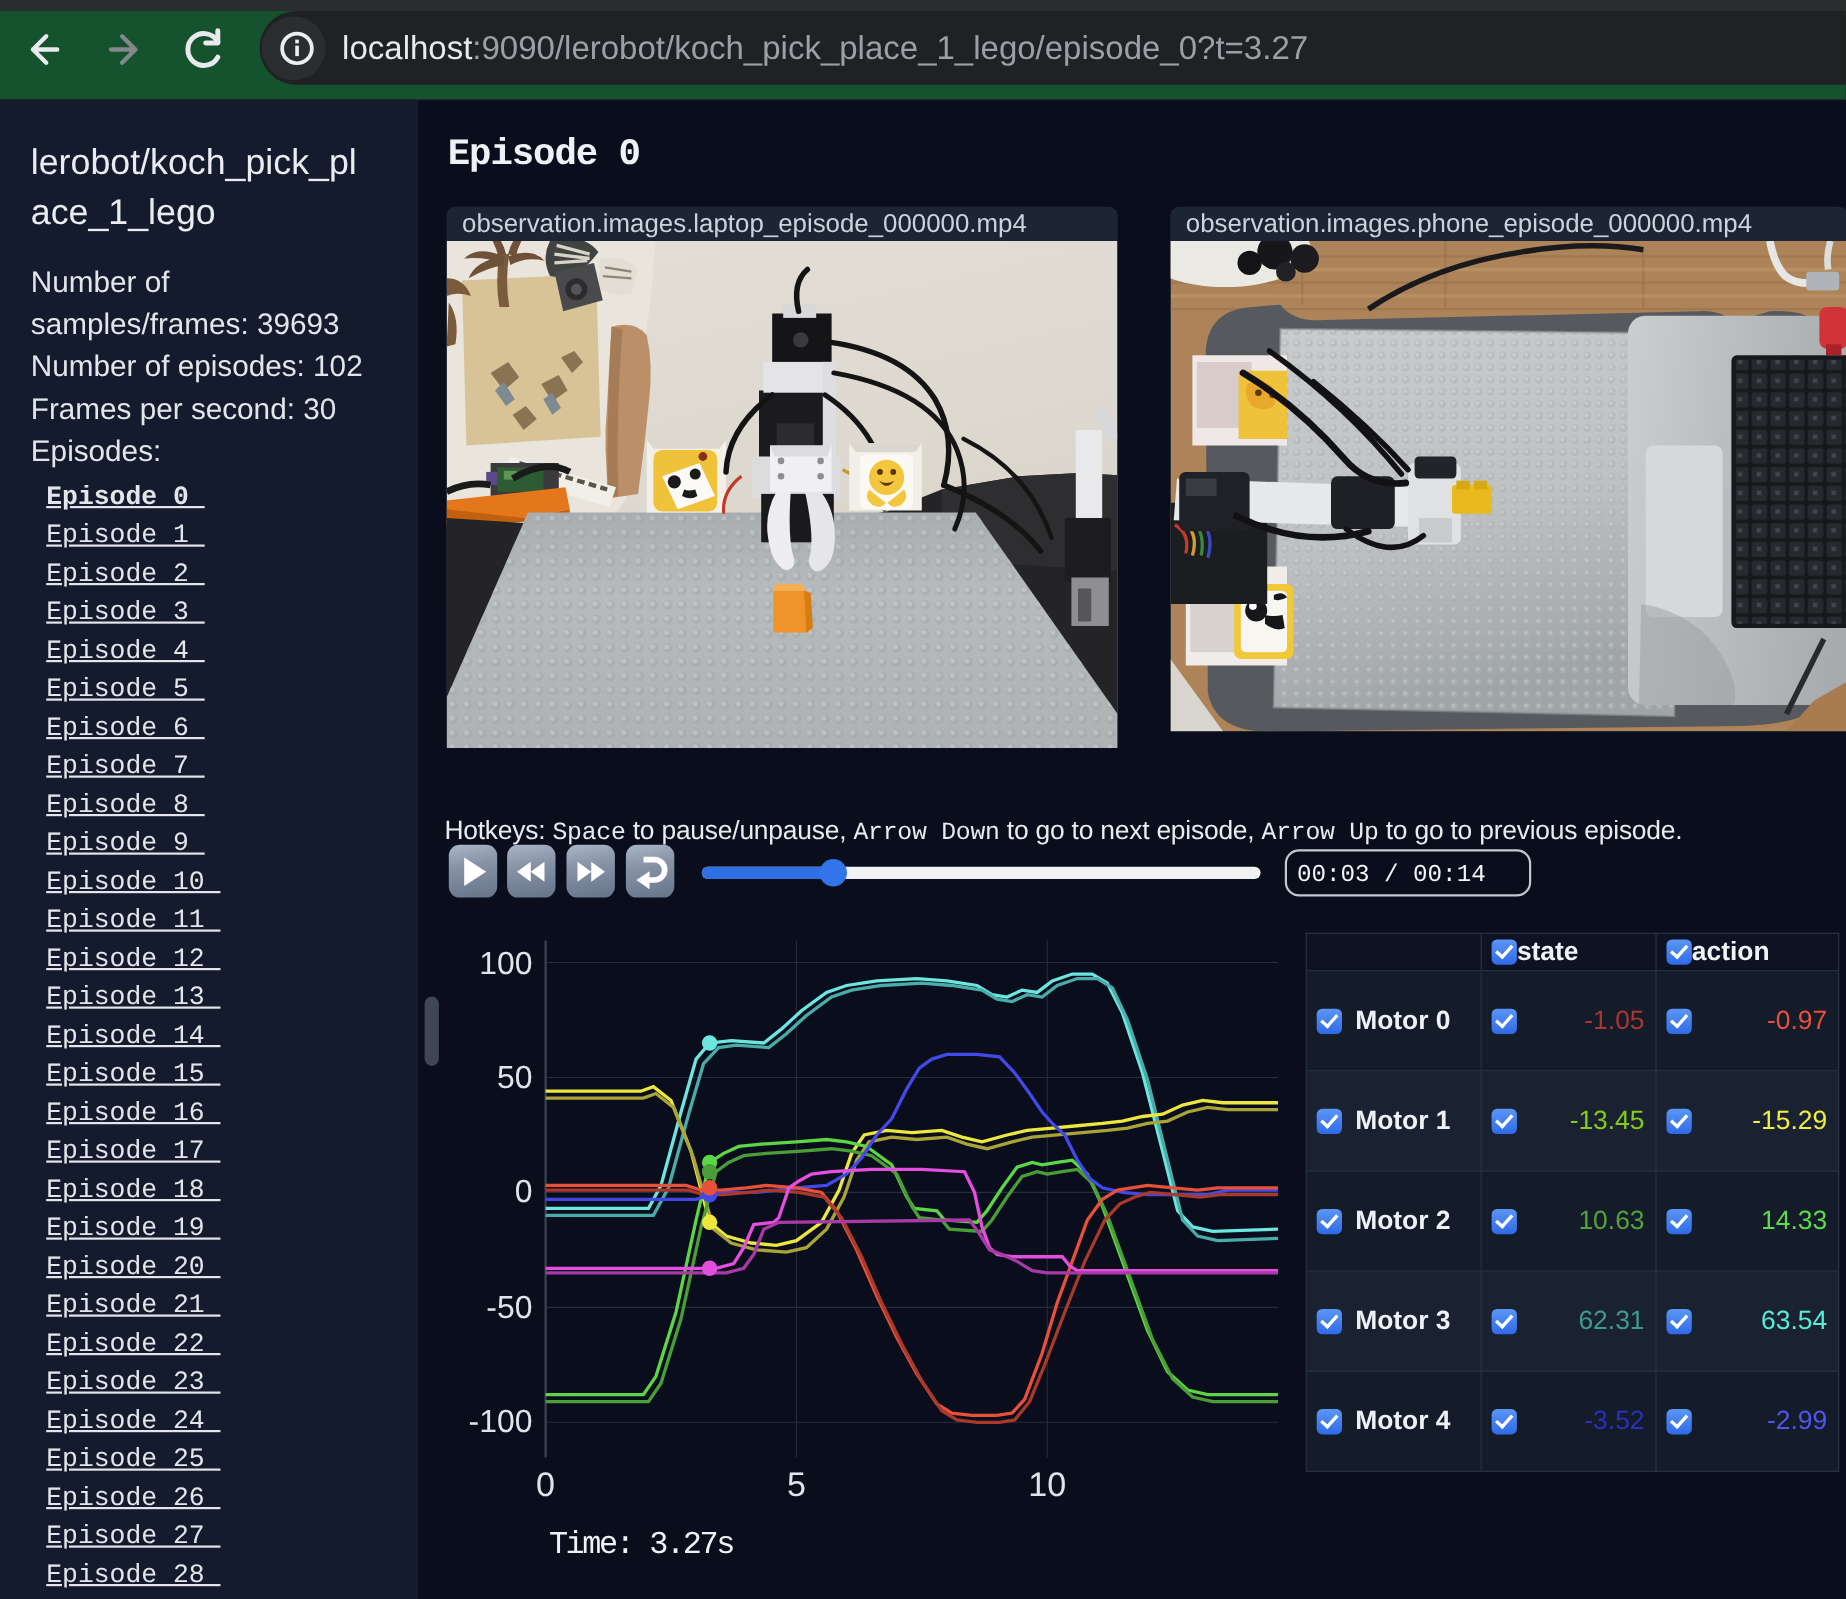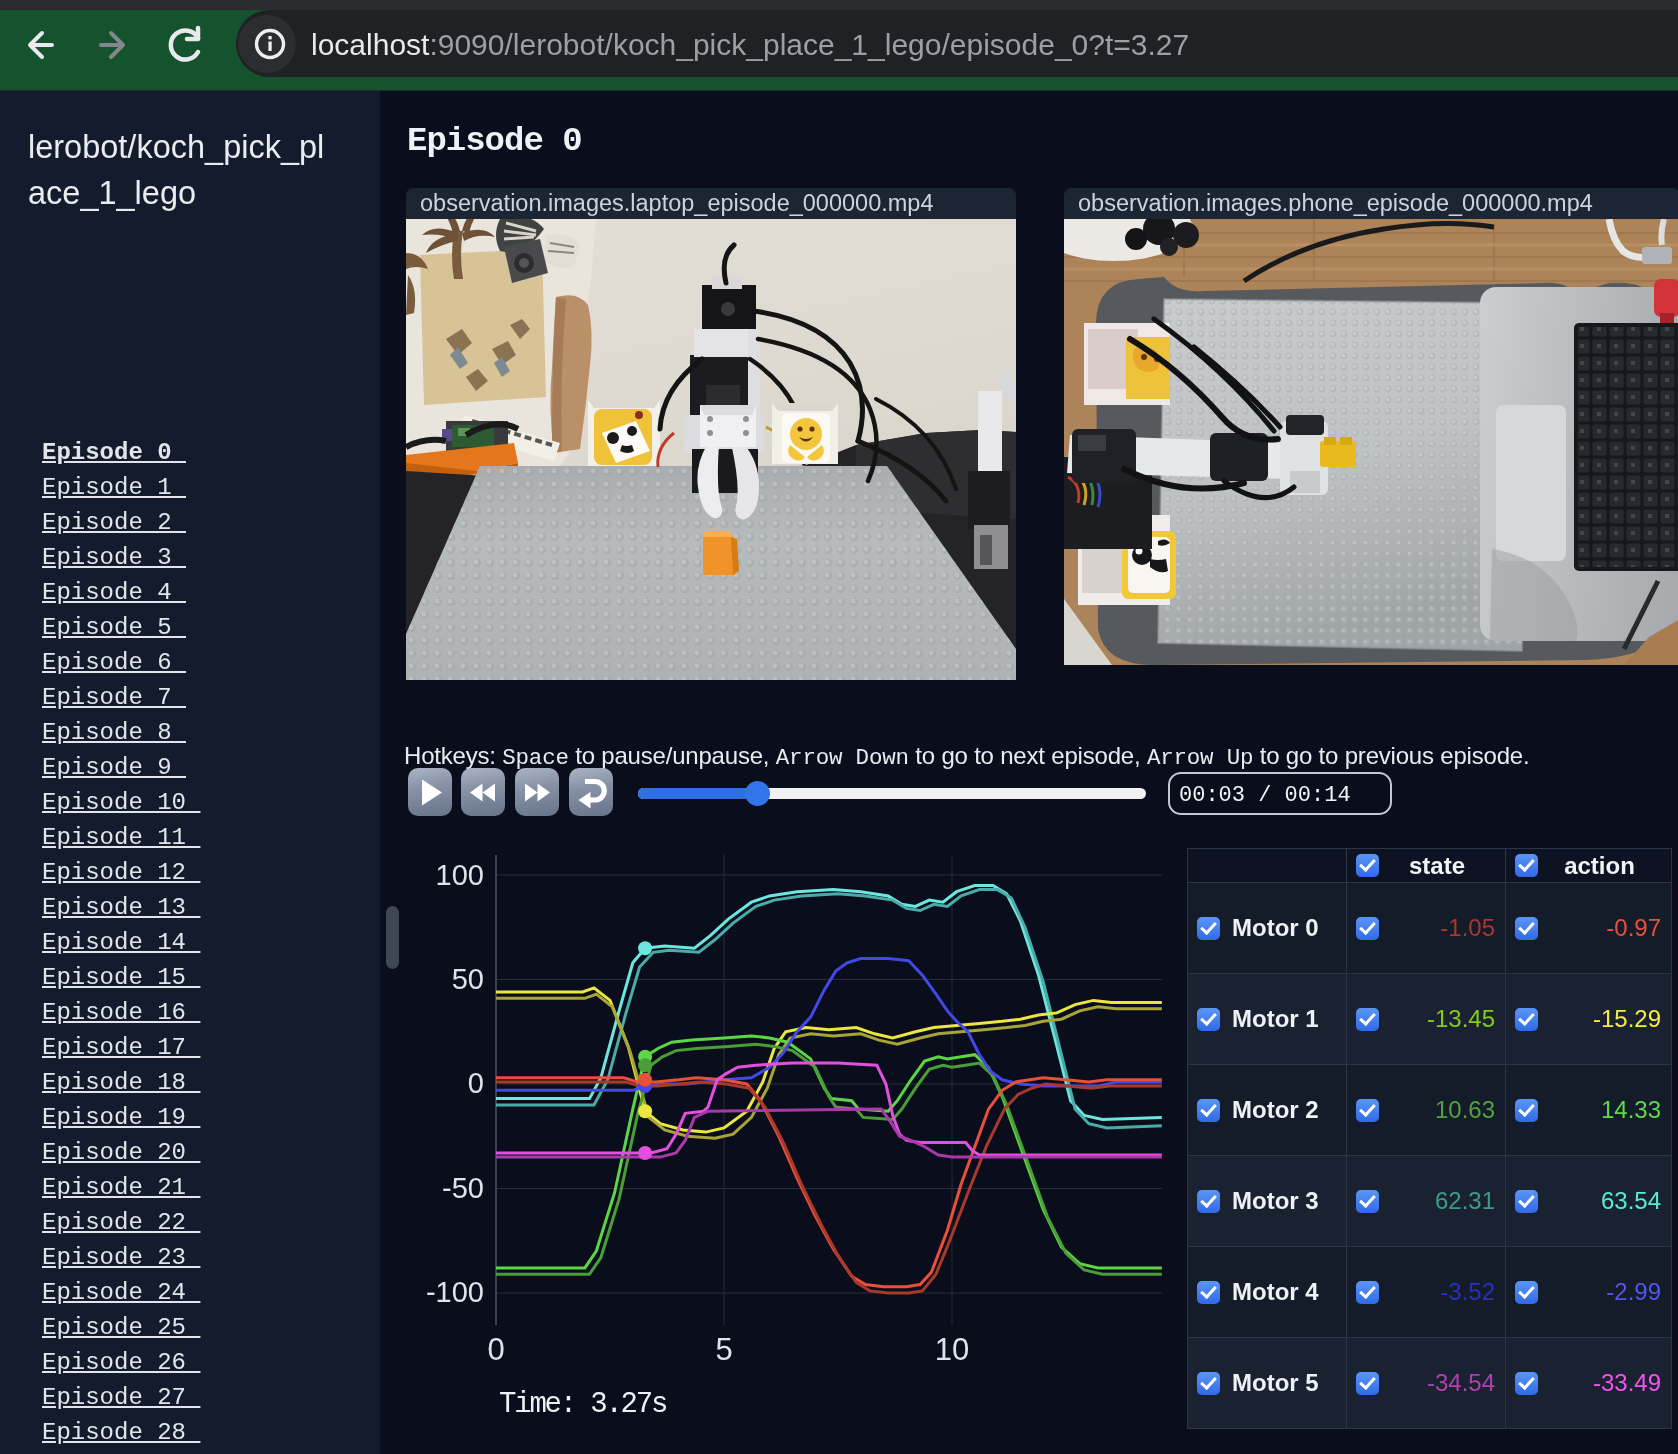--- a/index.html
+++ b/index.html
@@ -39,21 +39,21 @@
 #motors tr.odd td{background:#1a2231;}
 #motors tr.even td{background:#141b29;}
 #motors .c1{width:158px;}
 #motors .c2{width:158px;}
 #motors .c3{width:165px;}
 .cell{display:flex;align-items:center;height:100%;}
 .cb{flex:0 0 auto;width:23px;height:23px;border-radius:5px;background:linear-gradient(180deg,#5b96f5 0%,#2f6ae8 100%);margin-left:9px;position:relative;}
 .cb:after{content:"";position:absolute;left:7px;top:2px;width:6px;height:12px;border:solid #fff;border-width:0 3.5px 3.5px 0;transform:rotate(42deg);}
 .mlabel{font-size:24px;font-weight:bold;color:#eef1f6;margin-left:12px;}
 .mval{flex:1;text-align:right;font-size:24px;padding-right:10px;}
-.hdr{flex:1;text-align:center;font-size:24px;font-weight:bold;color:#f0f3f7;padding-right:10px;}
+.hdr{flex:1;text-align:left;font-size:24px;font-weight:bold;color:#f0f3f7;padding-right:10px;}
 </style>
 </head>
 <body>
 <div id="chrome">
   <div class="topband"></div>
   <svg width="1678" height="91" style="position:absolute;left:0;top:0">
     <g stroke="#e8eaed" stroke-width="4" fill="none" stroke-linecap="round" stroke-linejoin="round">
       <path d="M30 45 H52 M30 45 L42 33 M30 45 L42 57"></path>
     </g>
     <g stroke="#84878c" stroke-width="4" fill="none" stroke-linecap="round" stroke-linejoin="round">
@@ -69,20 +69,21 @@
   <svg width="60" height="60" style="position:absolute;left:240px;top:14px">
     <circle cx="30" cy="30" r="13.5" stroke="#eceef0" stroke-width="3.4" fill="none"></circle>
     <rect x="28.4" y="27.5" width="3.3" height="9.5" fill="#eceef0"></rect>
     <rect x="28.4" y="22" width="3.3" height="3.4" fill="#eceef0"></rect>
   </svg>
   <div id="urltext"><span class="u1">localhost</span><span class="u2">:9090/lerobot/koch_pick_place_1_lego/episode_0?t=3.27</span></div>
 </div>
 
 <div id="sidebar">
   <div id="sbtitle">lerobot/koch_pick_pl ace_1_lego</div>
+  <div id="sbinfo">Number of<br>samples/frames: 39693<br>Number of episodes: 102<br>Frames per second: 30<br>Episodes:</div>
   <div id="eplist">
     <div class="b"><span>Episode 0&nbsp;</span></div>
     <div><span>Episode 1&nbsp;</span></div>
     <div><span>Episode 2&nbsp;</span></div>
     <div><span>Episode 3&nbsp;</span></div>
     <div><span>Episode 4&nbsp;</span></div>
     <div><span>Episode 5&nbsp;</span></div>
     <div><span>Episode 6&nbsp;</span></div>
     <div><span>Episode 7&nbsp;</span></div>
     <div><span>Episode 8&nbsp;</span></div>
@@ -533,34 +534,14 @@
             <div class="mval" style="color:#2b2fc0">-3.52</div>
           </div>
         </td>
         <td>
           <div class="cell">
             <div class="cb"></div>
             <div class="mval" style="color:#5255ee">-2.99</div>
           </div>
         </td>
       </tr>
-  <tr class="odd">
-        <td>
-          <div class="cell">
-            <div class="cb"></div>
-            <div class="mlabel">Motor 5</div>
-          </div>
-        </td>
-        <td>
-          <div class="cell">
-            <div class="cb"></div>
-            <div class="mval" style="color:#ad41ad">-34.54</div>
-          </div>
-        </td>
-        <td>
-          <div class="cell">
-            <div class="cb"></div>
-            <div class="mval" style="color:#f054f0">-33.49</div>
-          </div>
-        </td>
-      </tr>
 </tbody>
   </table>
 
 </body></html>

